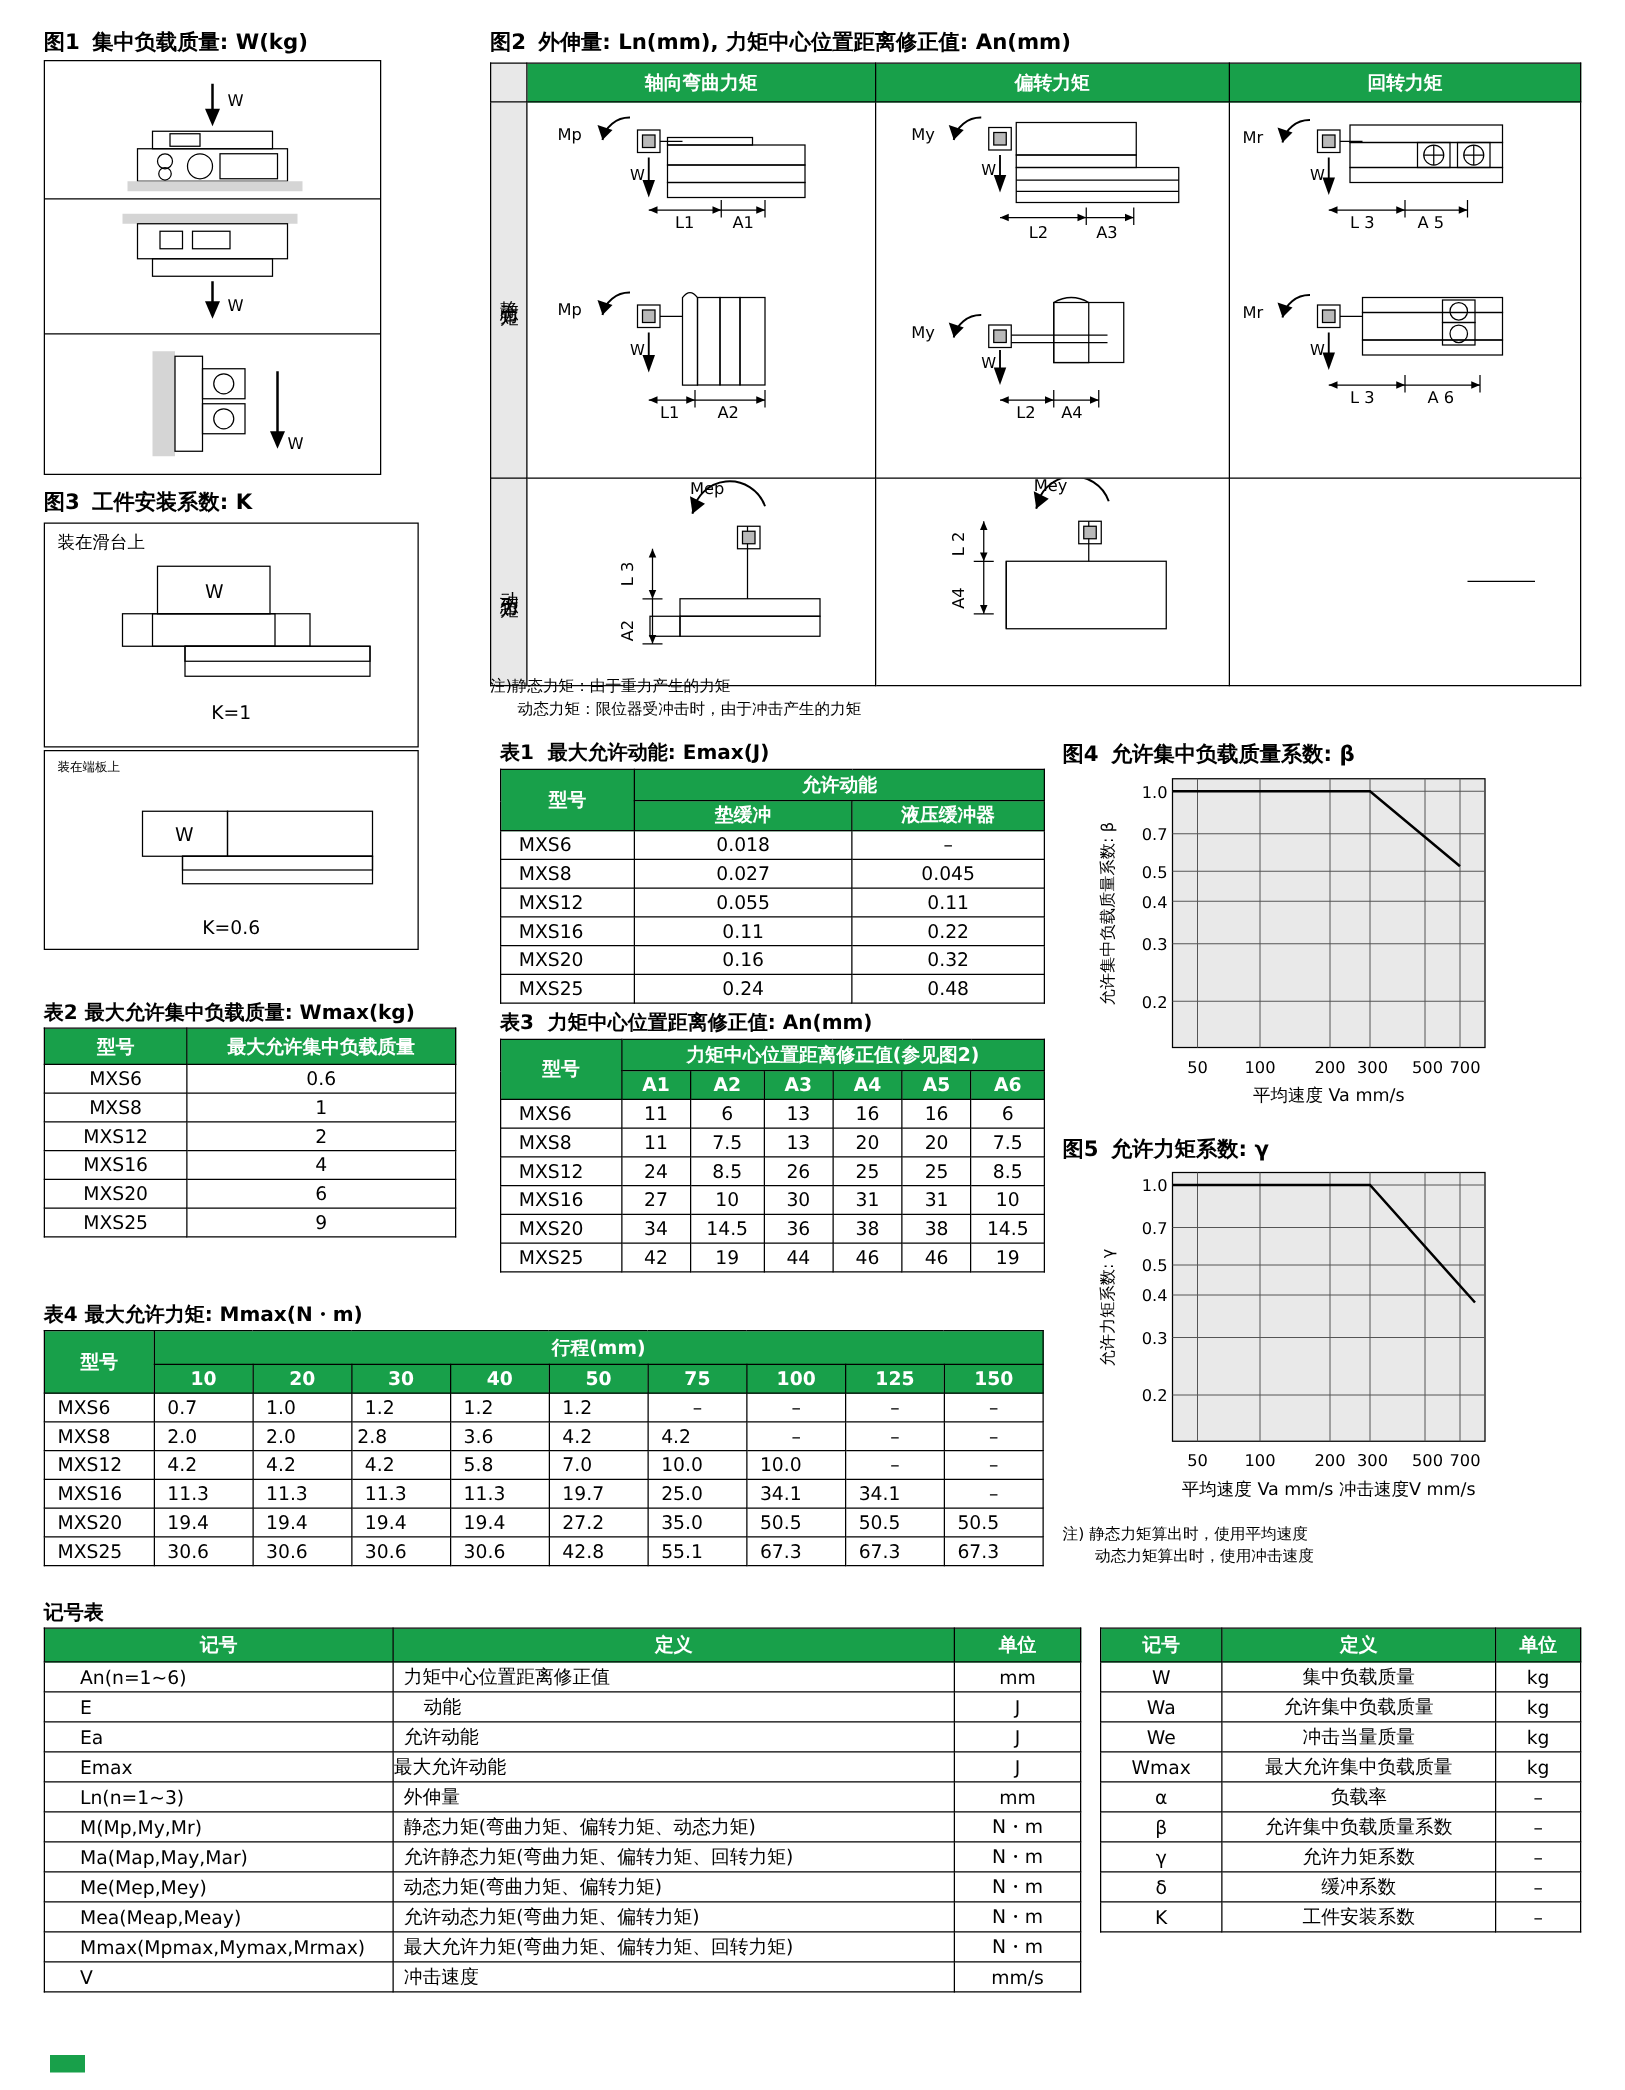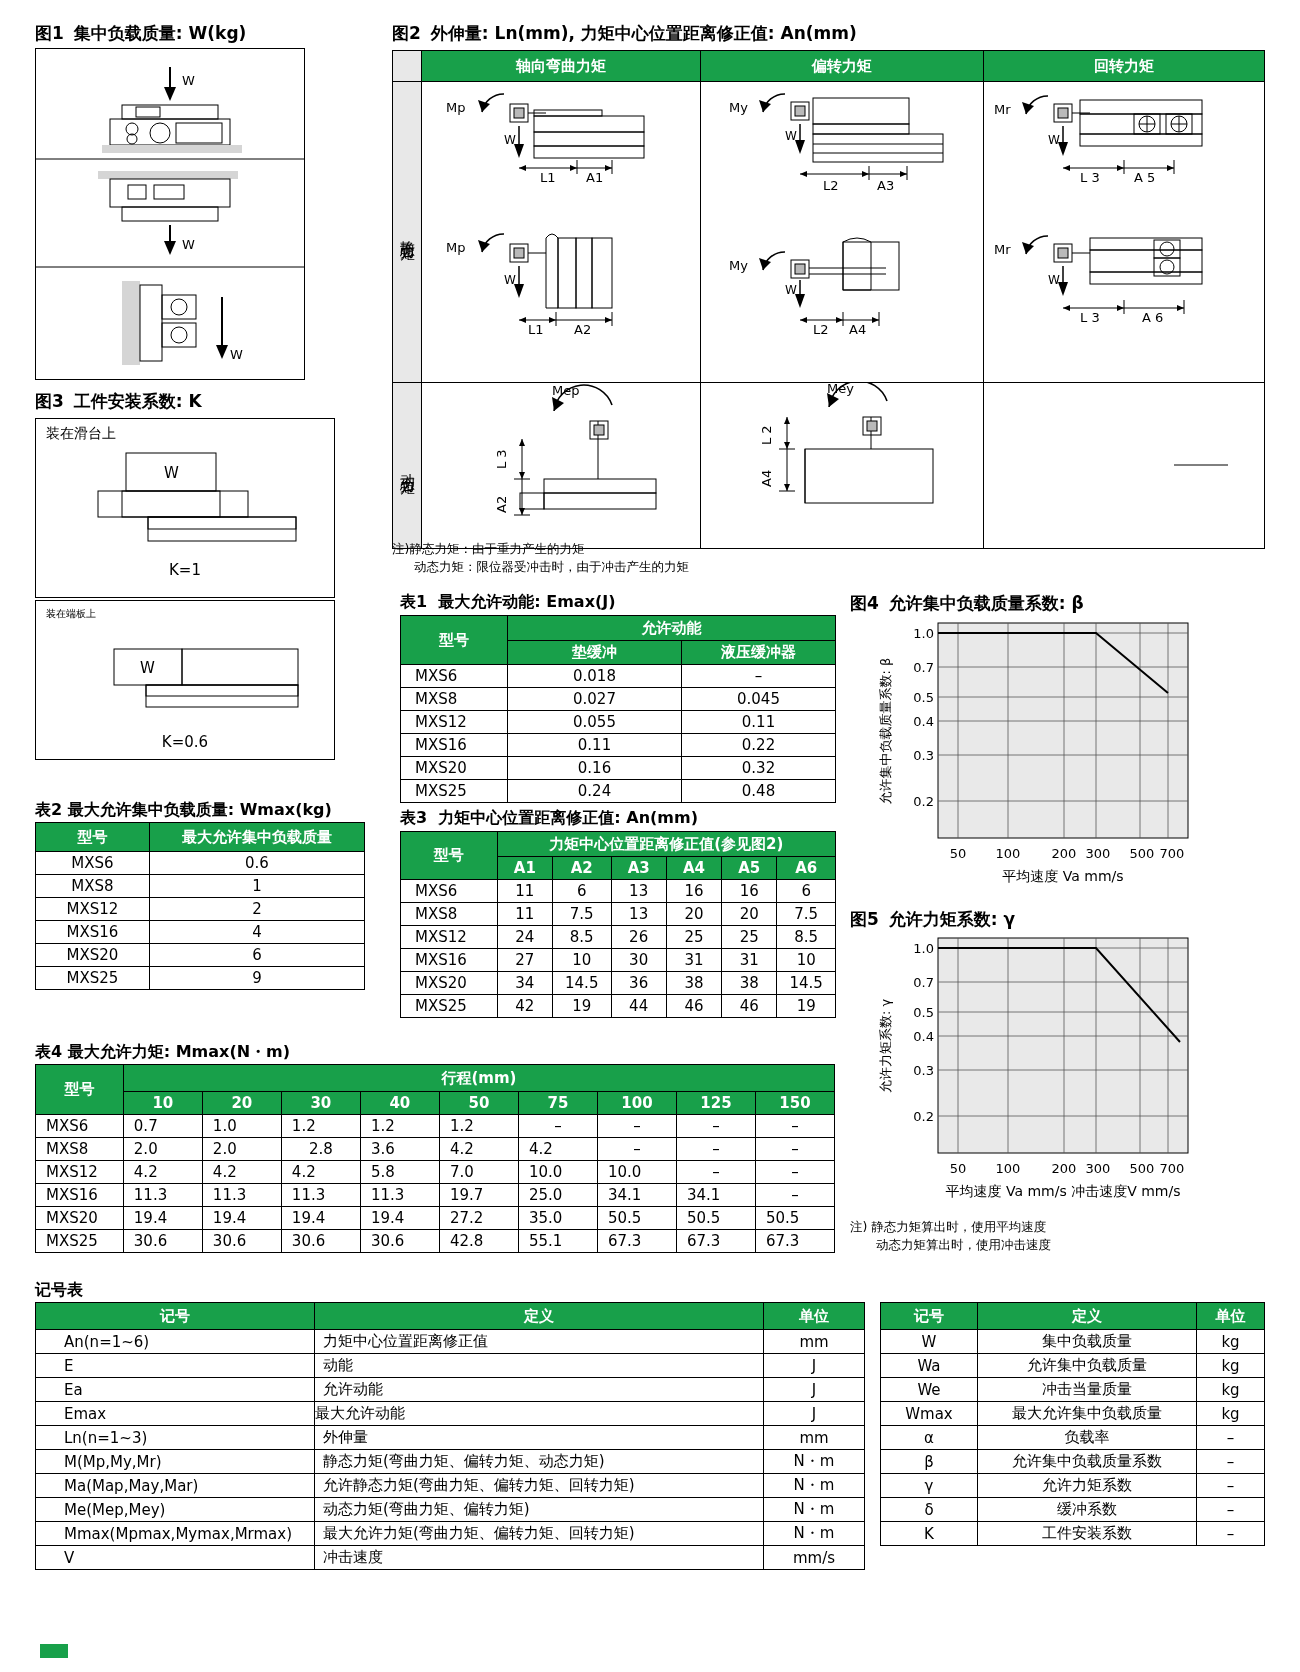--- a/index.html
+++ b/index.html
@@ -166,21 +166,21 @@
       <td style="text-align:left;padding-left:10px;">1.2</td>
       <td>–</td>
       <td>–</td>
       <td>–</td>
       <td>–</td>
     </tr>
     <tr>
       <td style="text-align:left;padding-left:10px;">MXS8</td>
       <td style="text-align:left;padding-left:10px;">2.0</td>
       <td style="text-align:left;padding-left:10px;">2.0</td>
-      <td style="text-align:center;">2.8</td>
+      <td style="text-align:left;">2.8</td>
       <td style="text-align:left;padding-left:10px;">3.6</td>
       <td style="text-align:left;padding-left:10px;">4.2</td>
       <td style="text-align:left;padding-left:10px;">4.2</td>
       <td>–</td>
       <td>–</td>
       <td>–</td>
     </tr>
     <tr>
       <td style="text-align:left;padding-left:10px;">MXS12</td>
       <td style="text-align:left;padding-left:10px;">4.2</td>
@@ -707,21 +707,21 @@
       <th class="green-head" style="width:440px;">定义</th>
       <th class="green-head">单位</th>
     </tr>
     <tr>
           <td style="text-align:left;padding-left:28px;">An(n=1~6)</td>
           <td style="text-align:left;padding-left:8px;">力矩中心位置距离修正值</td>
           <td>mm</td>
         </tr>
     <tr>
           <td style="text-align:left;padding-left:28px;">E</td>
-          <td style="text-align:left;padding-left:8px;">动能</td>
+          <td style="text-align:left;padding-left:24px;">动能</td>
           <td>J</td>
         </tr>
     <tr>
           <td style="text-align:left;padding-left:28px;">Ea</td>
           <td style="text-align:left;padding-left:8px;">允许动能</td>
           <td>J</td>
         </tr>
     <tr>
           <td style="text-align:left;padding-left:28px;">Emax</td>
           <td style="text-align:left;padding-left:0;">最大允许动能</td>
@@ -738,20 +738,25 @@
           <td>N・m</td>
         </tr>
     <tr>
           <td style="text-align:left;padding-left:28px;">Ma(Map,May,Mar)</td>
           <td style="text-align:left;padding-left:8px;">允许静态力矩(弯曲力矩、偏转力矩、回转力矩)</td>
           <td>N・m</td>
         </tr>
     <tr>
           <td style="text-align:left;padding-left:28px;">Me(Mep,Mey)</td>
           <td style="text-align:left;padding-left:8px;">动态力矩(弯曲力矩、偏转力矩)</td>
+          <td>N・m</td>
+        </tr>
+    <tr>
+          <td style="text-align:left;padding-left:28px;">Mea(Meap,Meay)</td>
+          <td style="text-align:left;padding-left:8px;">允许动态力矩(弯曲力矩、偏转力矩)</td>
           <td>N・m</td>
         </tr>
     <tr>
           <td style="text-align:left;padding-left:28px;">Mmax(Mpmax,Mymax,Mrmax)</td>
           <td style="text-align:left;padding-left:8px;">最大允许力矩(弯曲力矩、偏转力矩、回转力矩)</td>
           <td>N・m</td>
         </tr>
     <tr>
           <td style="text-align:left;padding-left:28px;">V</td>
           <td style="text-align:left;padding-left:8px;">冲击速度</td>

